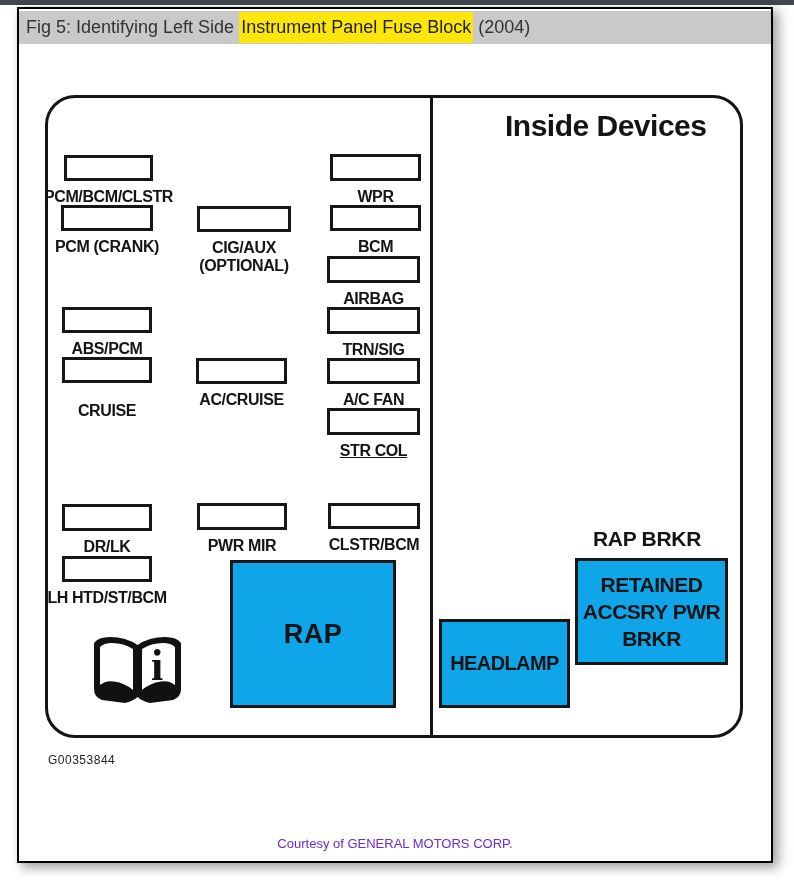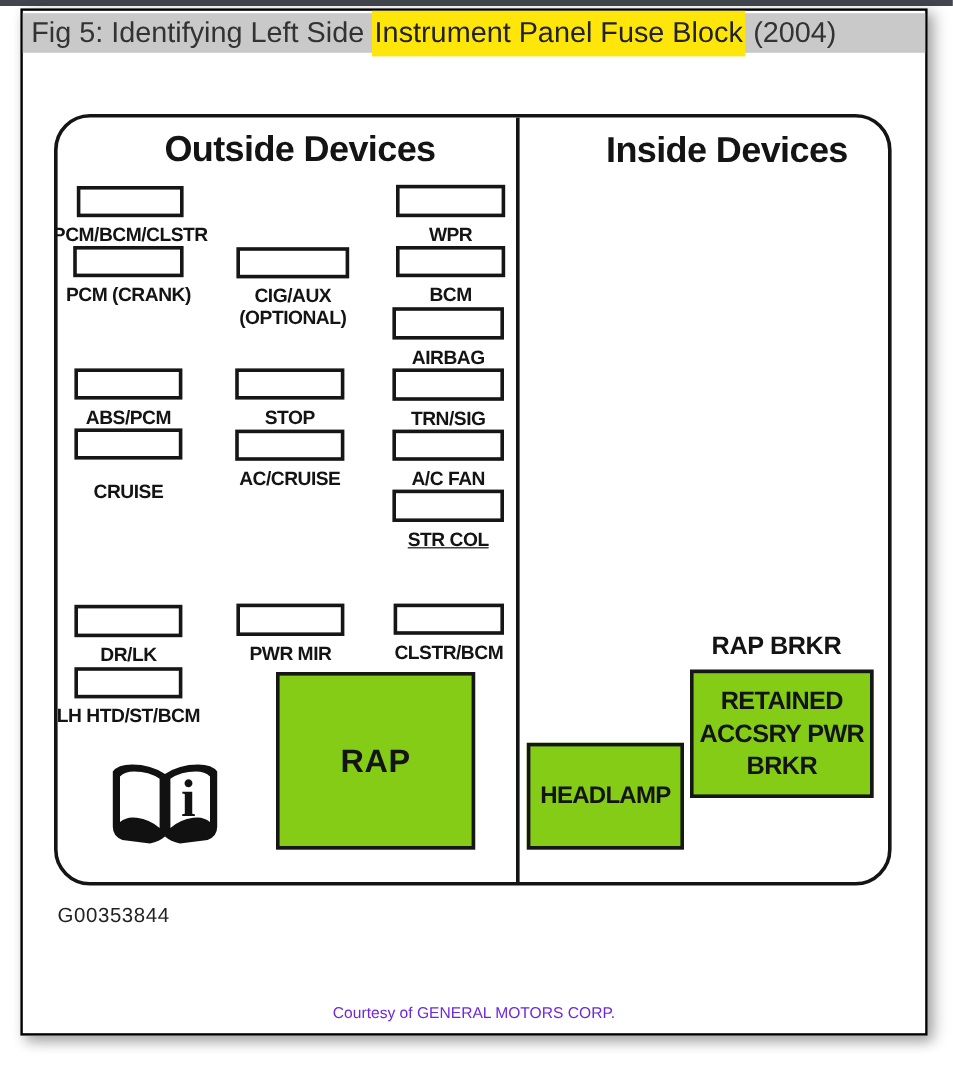--- a/index.html
+++ b/index.html
@@ -12,65 +12,64 @@
     position:absolute;left:0;top:0;width:794px;height:5px;
     background:#41474d;
   }
   .card{
     position:absolute;left:17px;top:7px;width:752px;height:852px;
     background:#ffffff;border:2px solid #000;
     box-shadow:4px 5px 10px rgba(0,0,0,0.30), 8px 2px 14px rgba(0,0,0,0.12);
   }
   .hdr{
     margin-top:2px;height:33px;background:#c9c9c9;
-    font-size:24px;line-height:33px;color:#333;
+    font-size:18px;line-height:33px;color:#333;
     padding-left:7px;white-space:nowrap;
   }
   .hl{background:#ffe60a;color:#222;padding:5px 2px 6px 2px;}
   .diagram{
     position:absolute;left:26px;top:86px;width:698px;height:643px;
     border:3px solid #141414;border-radius:30px;box-sizing:border-box;
     color:#141414;
   }
   .divider{position:absolute;top:0;bottom:0;width:3px;background:#141414;}
   .sec-title{position:absolute;font-size:30px;font-weight:bold;letter-spacing:-0.5px;white-space:nowrap;}
   .fuse{position:absolute;display:flex;flex-direction:column;align-items:center;}
   .fbox{width:100%;border:3px solid #161616;background:#fff;box-sizing:border-box;}
   .flabel{
     font-size:16px;font-weight:bold;letter-spacing:-0.4px;margin-top:7px;
     white-space:nowrap;line-height:18px;text-align:center;
   }
   .bigbox{
-    position:absolute;border:3px solid #161616;background:#84cc16;box-sizing:border-box;
+    position:absolute;border:3px solid #161616;background:#0ea5e9;box-sizing:border-box;
     display:flex;align-items:center;justify-content:center;flex-direction:column;
   }
   .rap-label{font-size:27px;font-weight:bold;letter-spacing:0.5px;}
   .retained{font-size:21px;font-weight:bold;line-height:27px;text-align:center;letter-spacing:-0.5px;}
   .headlamp-label{font-size:20px;font-weight:bold;letter-spacing:-0.6px;}
   .brkr-label{position:absolute;font-size:21px;font-weight:bold;white-space:nowrap;letter-spacing:-0.3px;}
   .book-icon{position:absolute;left:42px;top:535px;}
-  .figure-id{position:absolute;left:29px;top:744px;font-size:17px;color:#222;letter-spacing:0.5px;}
+  .figure-id{position:absolute;left:29px;top:744px;font-size:12px;color:#222;letter-spacing:0.5px;}
   .credit{position:absolute;left:0;top:827px;width:100%;text-align:center;font-size:13px;color:#6d28d9;}
 </style>
 </head>
 <body>
 
 <div class="topbar"></div>
 
 <div class="card">
 
   <div class="hdr">
     <span>Fig 5: Identifying Left Side </span><mark class="hl">Instrument Panel Fuse Block</mark><span> (2004)</span>
   </div>
 
   <div class="diagram">
 
     <div class="divider" style="left:382px;"></div>
 
-    <div class="sec-title" style="left:89px;top:10px;">Outside Devices</div>
     <div class="sec-title" style="left:457px;top:11px;">Inside Devices</div>
 
     <div class="fuse" style="left:16px;top:57px;width:89px;">
       <div class="fbox" style="height:26px;"></div>
       <div class="flabel">PCM/BCM/CLSTR</div>
     </div>
     <div class="fuse" style="left:282px;top:56px;width:91px;">
       <div class="fbox" style="height:27px;"></div>
       <div class="flabel">WPR</div>
     </div>
@@ -90,24 +89,20 @@
     </div>
 
     <div class="fuse" style="left:279px;top:158px;width:93px;">
       <div class="fbox" style="height:27px;"></div>
       <div class="flabel">AIRBAG</div>
     </div>
 
     <div class="fuse" style="left:14px;top:209px;width:90px;">
       <div class="fbox" style="height:26px;"></div>
       <div class="flabel">ABS/PCM</div>
-    </div>
-    <div class="fuse" style="left:148px;top:209px;width:91px;">
-      <div class="fbox" style="height:26px;"></div>
-      <div class="flabel">STOP</div>
     </div>
     <div class="fuse" style="left:279px;top:209px;width:93px;">
       <div class="fbox" style="height:27px;"></div>
       <div class="flabel">TRN/SIG</div>
     </div>
 
     <div class="fuse" style="left:14px;top:259px;width:90px;gap:12px;">
       <div class="fbox" style="height:26px;"></div>
       <div class="flabel">CRUISE</div>
     </div>

